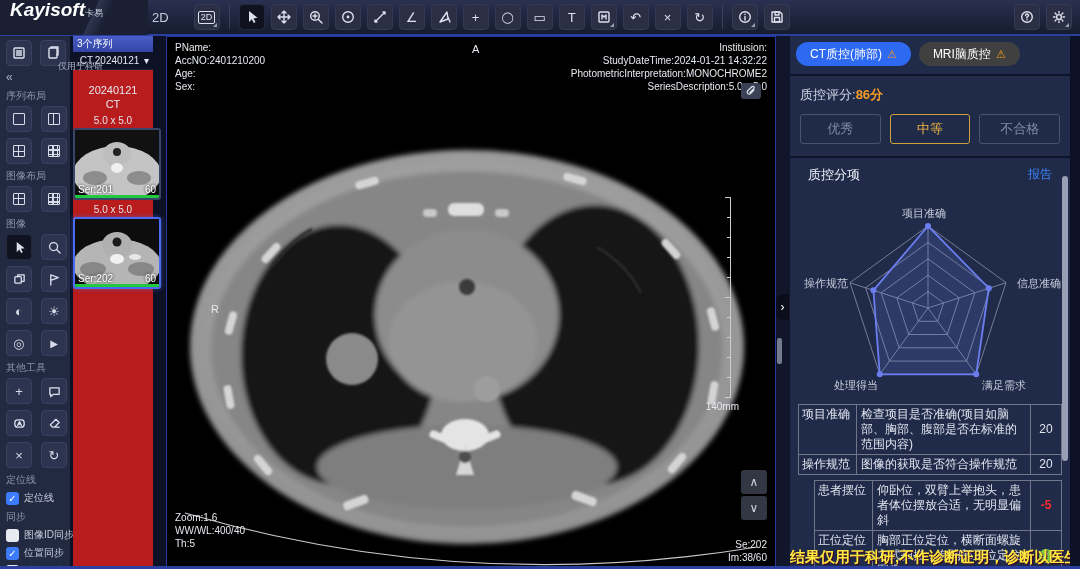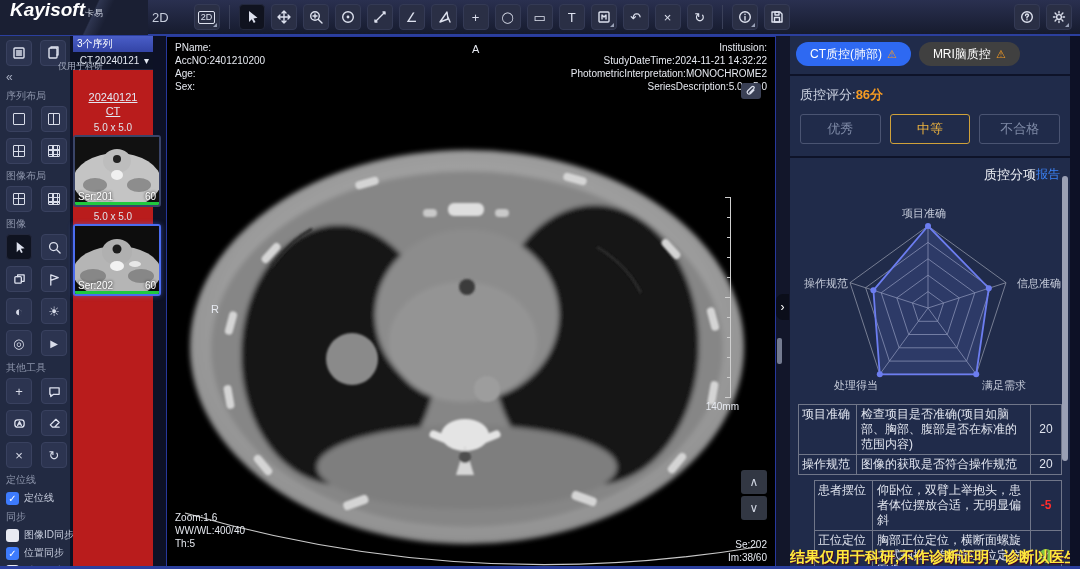--- a/index.html
+++ b/index.html
@@ -51,21 +51,21 @@
   .chkrow { display:flex; align-items:center; gap:5px; margin:4px 0; }
   .chk { width:13px; height:13px; border-radius:3px; background:#e8eaf2; flex:0 0 auto; }
   .chk.on { background:#3d7bfd; color:#fff; font-size:10px; line-height:13px; text-align:center; }
   .chklbl { font-size:10px; color:#c8cede; white-space:nowrap; }
   
   .series { position:absolute; left:73px; top:36px; width:80px; height:533px; background:#b91c1c; z-index:10; }
   .series-head { height:16px; background:linear-gradient(#4a5ec8,#3344a6); color:#fff;
     font-size:10px; padding:1px 4px; }
   .series-dd { height:18px; display:flex; align-items:center; justify-content:space-between;
     color:#e4e8f2; font-size:10px; padding:0 4px; background:#0d1225; border-bottom:1px solid #1c2440;}
-  .grp { text-align:center; color:#e4e8f2; font-size:11px; line-height:14px; margin-top:20px;text-decoration:underline; }
+  .grp { text-align:center; color:#e4e8f2; font-size:11px; line-height:14px; margin-top:13px; }
   .thumb { position:relative; width:88px; margin:2px auto 0; border:2px solid #3a4468; border-radius:3px;
     background:#000; overflow:hidden; }
   .thumb.sel { border-color:#4b6cf0; box-shadow:0 0 5px #4b6cf088; }
   .thumb svg { display:block; }
   .thumb-bar { position:absolute; left:0; right:0; bottom:3px; display:flex; justify-content:space-between;
     font-size:10px; color:#fff; text-shadow:0 0 3px #000; padding:0 3px; }
   .thumb-green { position:absolute; left:0; right:0; bottom:0; height:3px; background:#21c93e; }
   .thumb-desc { text-align:center; color:#dfe3ea; font-size:10px; margin-top:4px; }
   
   .viewport { position:absolute; left:166px; top:36px; width:610px; height:533px; background:#000;
@@ -93,21 +93,21 @@
     display:flex; align-items:center; gap:5px; }
   .pill.active { background:#2e69f2; }
   .pill.idle { background:#404040; }
   .warn { color:#f59b23; font-size:11px; }
   .score-row { padding:10px 10px 0; font-size:13px; color:#d0d6e4; }
   .score-val { color:#f59b23; font-weight:bold; }
   .grades { display:flex; gap:9px; padding:10px 10px 12px; border-bottom:2px solid #0e1329; }
   .gbtn { flex:1; height:30px; border:1px solid #4a5472; border-radius:3px; background:transparent;
     color:#7e8aa6; font-size:13px; display:flex; align-items:center; justify-content:center; }
   .gbtn.sel { border-color:#cfa13a; color:#edb33f; }
-  .qc-subhead { display:flex; justify-content:flex-end; padding:8px 10px 0; }
+  .qc-subhead { display:flex; justify-content:space-between; padding:8px 18px 0;gap:36px; }
   .qc-title { color:#eef1f7; font-size:13px; }
   .report-link { color:#3b82f6; font-size:12px; }
   .radar-wrap { position:relative; height:218px; }
   .radar-lbl { position:absolute; font-size:11px; color:#c6ccda; white-space:nowrap; }
   .qc-scroll { position:absolute; right:2px; top:140px; width:6px; height:285px; background:#9aa0b4; border-radius:3px; }
   
   .qtable { margin:2px 8px 0; font-size:12px; line-height:15px; color:#e0e4ee; }
   .trow { display:flex; border:1px solid #707689; border-top:none; }
   .trow.first { border-top:1px solid #707689; }
   .tc-item { width:58px; padding:2px 3px; border-right:1px solid #707689; flex:0 0 auto; }
@@ -470,21 +470,21 @@
   <div class="ov" style="left:8px;top:4px">
     <div>PName:</div>
     <div>AccNO:2401210200</div>
     <div>Age:</div>
     <div>Sex:</div>
   </div>
   <div class="orient" style="left:305px;top:6px">A</div>
   <div class="orient" style="left:44px;top:266px">R</div>
   <div class="ov tr" style="right:8px;top:4px">
     <div>Institusion:</div>
-    <div>StudyDateTime:2024-11-21 14:32:22</div>
+    <div>StudyDateTime:2024-01-21 14:32:22</div>
     <div>PhotometricInterpretation:MONOCHROME2</div>
     <div>SeriesDescription:5.0 x 5.0</div>
   </div>
   <div class="linkbtn">
     <svg class="icon-svg" width="12" height="12" viewBox="0 0 14 14">
         <path d="M10.5 6 L6.5 10 a2.3 2.3 0 0 1 -3.3 -3.3 L8 2 a1.6 1.6 0 0 1 2.3 2.3 L5.6 9"></path>
       </svg>
   </div>
 
   <div class="ruler">

